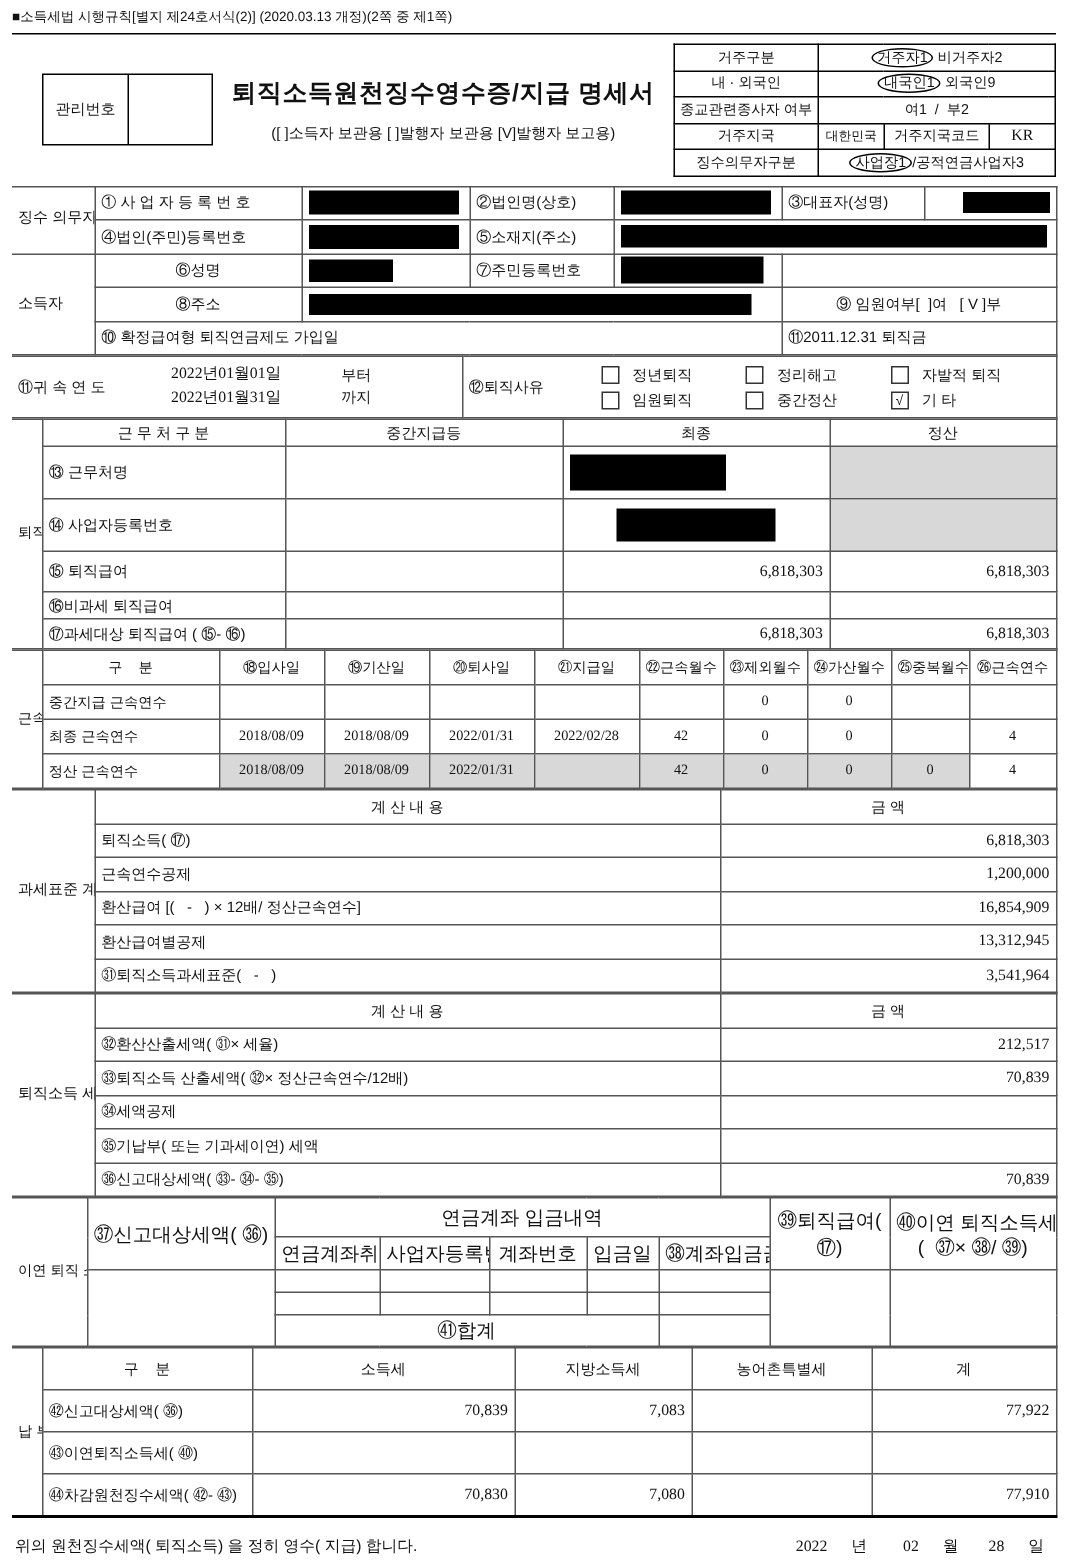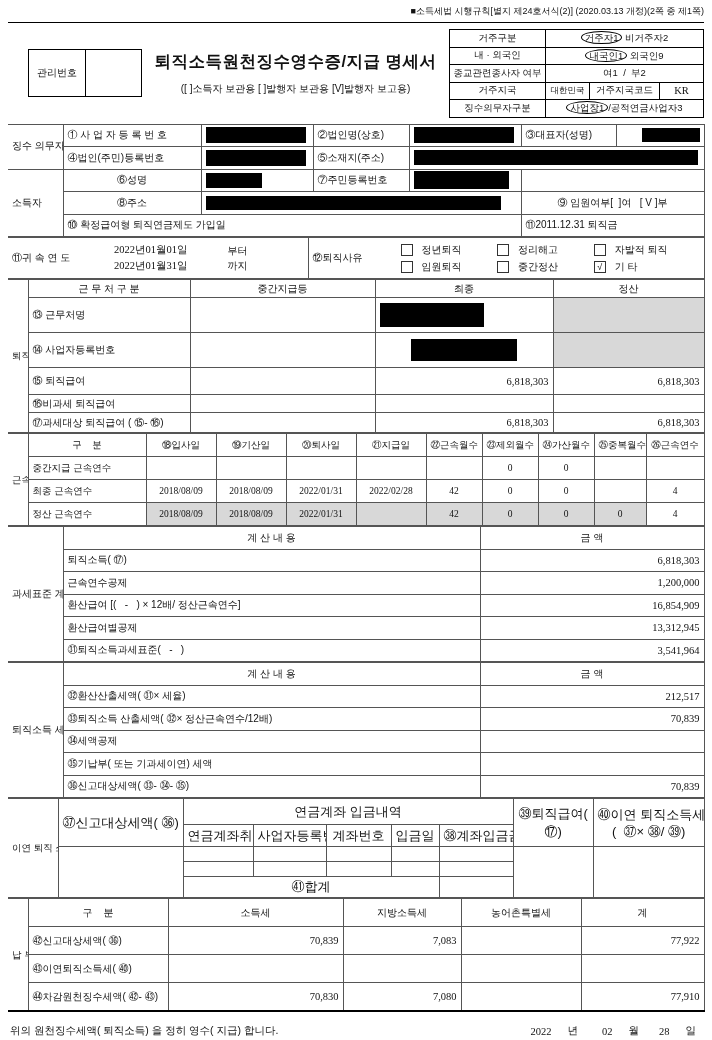--- a/index.html
+++ b/index.html
@@ -1,18 +1,18 @@
 <!DOCTYPE html>
 <html><head>
 <meta charset="utf-8">
 <style>
   html,body{margin:0;padding:0;background:#fff;}
   body{width:712px;height:1040px;font-family:"Liberation Sans",sans-serif;color:#111;}
   .sheet{padding:2px 8px 0 8px;}
-  .meta{display:flex;justify-content:flex-end;font-size:9px;padding:3px 0 4px 0;}
+  .meta{display:flex;justify-content:flex-start;font-size:9px;padding:3px 0 4px 0;}
   .topline{border-top:1.5px solid #000;}
   
   .hdr{display:flex;align-items:center;padding:6px 0 6px 0;}
   .mgmt{width:112px;height:46px;border:1px solid #000;display:flex;margin-left:20px;flex:none;}
   .mgmt .lab{width:56px;display:flex;align-items:center;justify-content:center;font-size:10px;border-right:1px solid #000;}
   .mgmt .blank{flex:1;}
   .titleblk{flex:1;text-align:center;}
   .title{font-size:16.5px;font-weight:bold;letter-spacing:.5px;}
   .subtitle{font-size:10px;margin-top:9px;white-space:pre-wrap;}
   table.infobox{width:254px;border-collapse:collapse;table-layout:fixed;font-size:9.5px;flex:none;}

